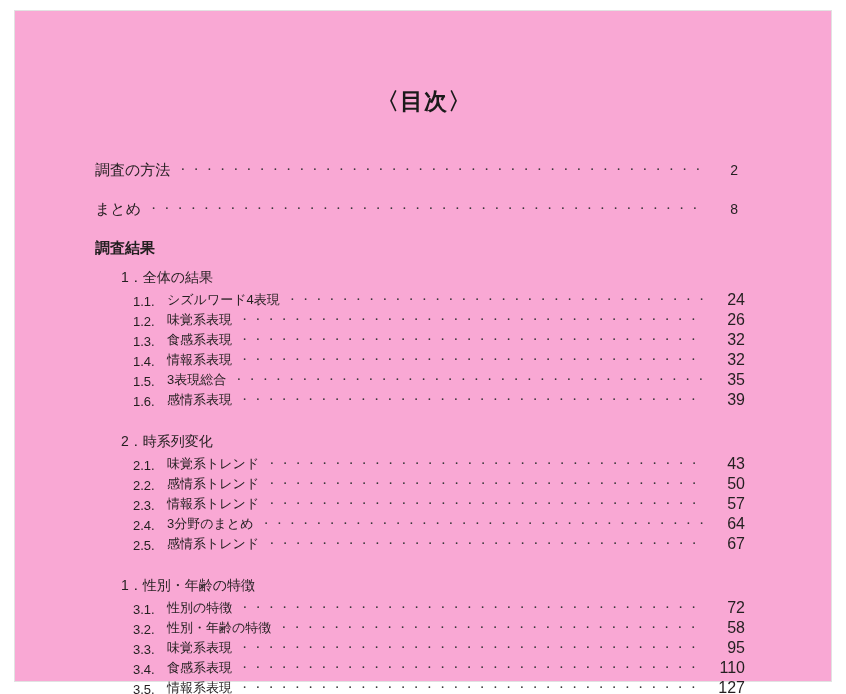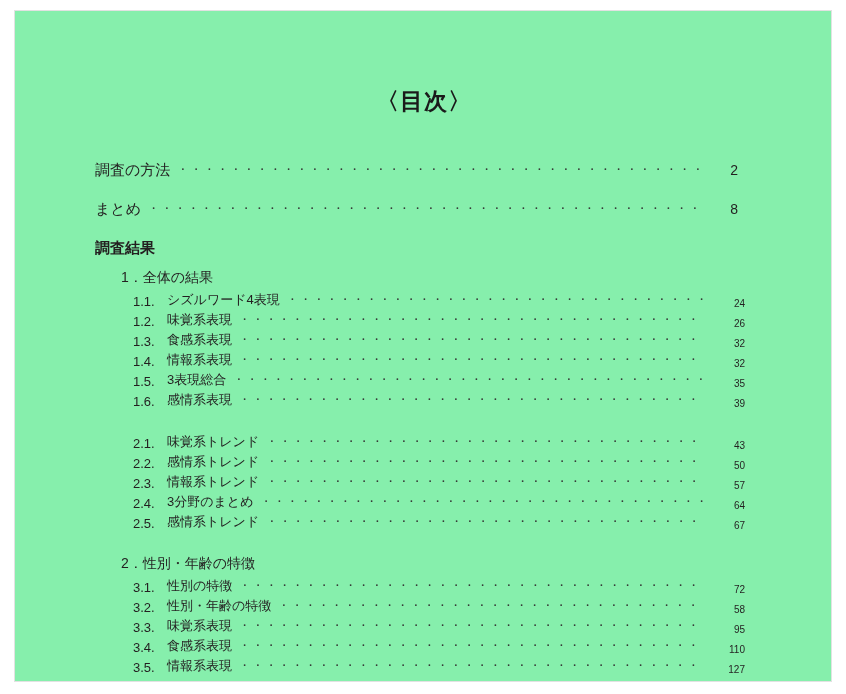--- a/index.html
+++ b/index.html
@@ -18,21 +18,21 @@
     background: #ffffff;
     box-sizing: border-box;
     overflow: hidden;
   }
   .sheet {
     position: absolute;
     left: 14px;
     top: 10px;
     width: 818px;
     height: 672px;
-    background: #86efac;
+    background: #f9a8d4;
     border: 1px solid #e2e2e2;
     box-sizing: border-box;
   }
   .doc-title {
     position: absolute;
     left: 0;
     top: 75px;
     width: 818px;
     text-align: center;
     font-size: 23px;
@@ -113,21 +113,21 @@
     flex: 0 0 auto;
     width: 34px;
     white-space: nowrap;
   }
   .sub-row .label {
     white-space: nowrap;
   }
   .sub-row .page-num {
     width: 34px;
     text-align: right;
-    font-size: 10px;
+    font-size: 16px;
   }
   .group-gap {
     height: 13px;
   }
 </style>
 </head>
 <body>
 
 <div class="page">
   <div class="sheet">
@@ -194,20 +194,21 @@
           <span class="num">1.6.</span>
           <span class="label">感情系表現</span>
           <span class="leader">・・・・・・・・・・・・・・・・・・・・・・・・・・・・・・・・・・・・・・・・・・・・・・・・・・・・・・・・・・・・・・・・・・</span>
           <span class="page-num">39</span>
         </div>
       </div>
 
       <div class="group-gap"></div>
 
       <div class="group">
+        <div class="group-title">2．時系列変化</div>
 
         <div class="row sub-row">
           <span class="num">2.1.</span>
           <span class="label">味覚系トレンド</span>
           <span class="leader">・・・・・・・・・・・・・・・・・・・・・・・・・・・・・・・・・・・・・・・・・・・・・・・・・・・・・・・・・・・・・・・・・・</span>
           <span class="page-num">43</span>
         </div>
 
         <div class="row sub-row">
           <span class="num">2.2.</span>
@@ -234,21 +235,21 @@
           <span class="num">2.5.</span>
           <span class="label">感情系トレンド</span>
           <span class="leader">・・・・・・・・・・・・・・・・・・・・・・・・・・・・・・・・・・・・・・・・・・・・・・・・・・・・・・・・・・・・・・・・・・</span>
           <span class="page-num">67</span>
         </div>
       </div>
 
       <div class="group-gap"></div>
 
       <div class="group">
-        <div class="group-title">2．性別・年齢の特徴</div>
+        <div class="group-title">1．性別・年齢の特徴</div>
 
         <div class="row sub-row">
           <span class="num">3.1.</span>
           <span class="label">性別の特徴</span>
           <span class="leader">・・・・・・・・・・・・・・・・・・・・・・・・・・・・・・・・・・・・・・・・・・・・・・・・・・・・・・・・・・・・・・・・・・</span>
           <span class="page-num">72</span>
         </div>
 
         <div class="row sub-row">
           <span class="num">3.2.</span>

